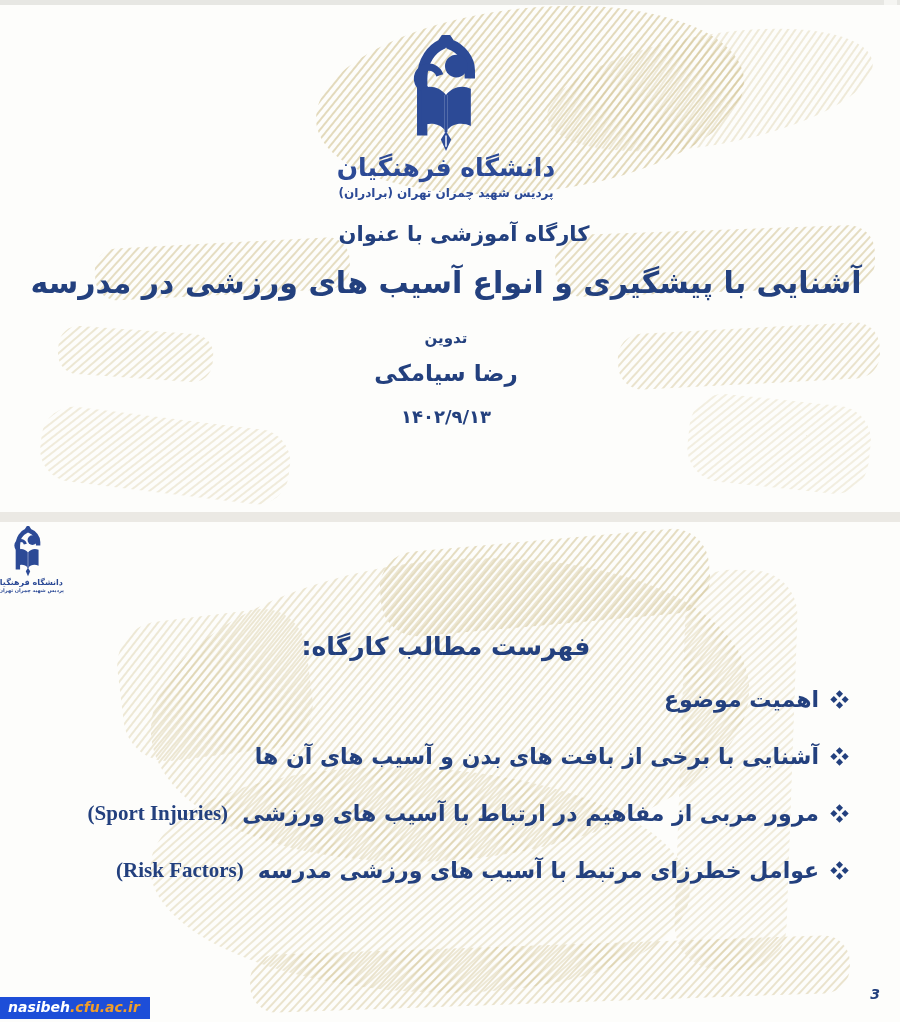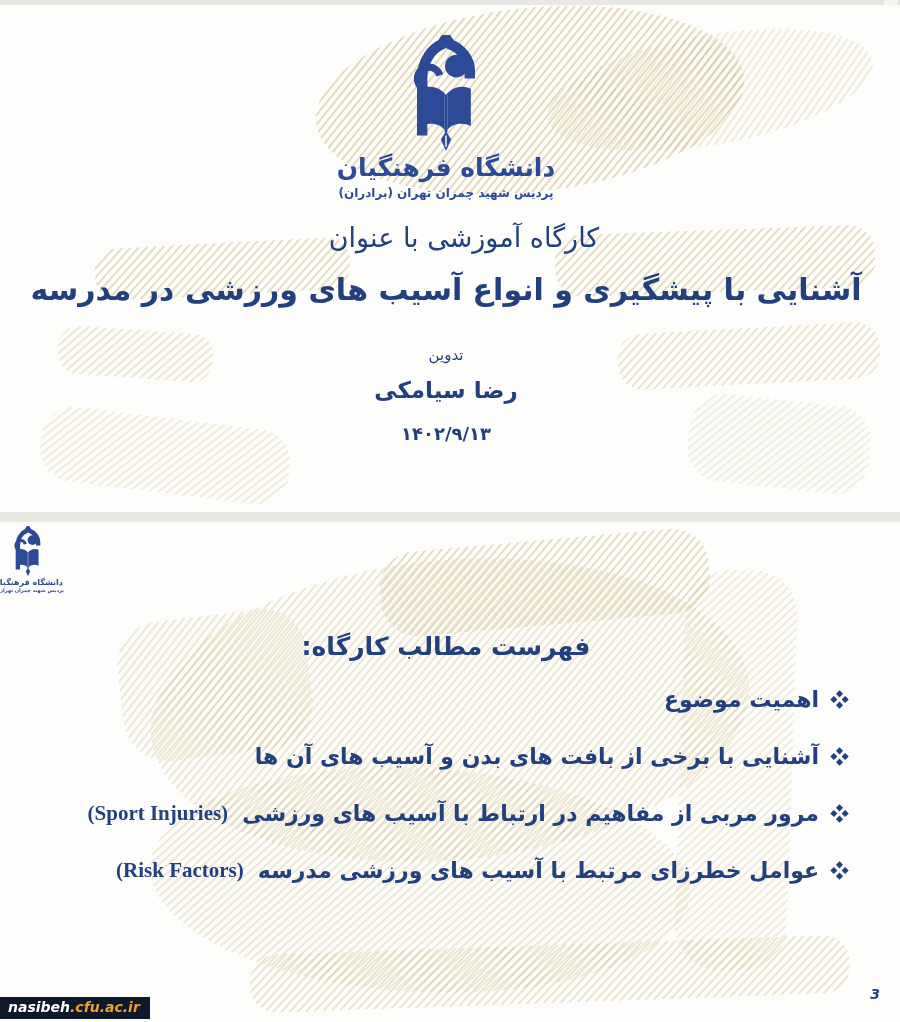--- a/index.html
+++ b/index.html
@@ -17,41 +17,41 @@
 
   .slide{position:absolute;left:0;width:892px;color:#23407e;}
   .slide1{top:5px;height:507px;text-align:center;direction:rtl;}
   .slide2{top:522px;height:500px;direction:rtl;}
 
   .logo-wrap{margin-top:30px;}
   .emblem{display:block;margin:0 auto;}
   .logo-cal{font-size:25px;font-weight:bold;color:#2c4a96;margin-top:0;letter-spacing:1px;}
   .logo-sub{font-size:12px;font-weight:bold;color:#2c4a96;margin-top:4px;}
 
-  .kicker{margin-top:22px;font-size:27px;font-weight:normal;margin-left:36px;}
+  .kicker{margin-top:22px;font-size:21px;font-weight:bold;margin-left:36px;}
   .title{margin:14px 0 0;font-size:30px;font-weight:bold;line-height:1.5;}
   .title div{white-space:nowrap;}
-  .byline{margin-top:34px;font-size:15px;font-weight:normal;}
+  .byline{margin-top:24px;font-size:15px;font-weight:bold;}
   .author{margin-top:13px;font-size:23px;font-weight:bold;}
   .pubdate{margin-top:20px;font-size:18px;font-weight:bold;}
 
   .mini-logo{position:absolute;top:4px;right:828px;width:72px;text-align:center;direction:rtl;}
   .mini-cal{font-size:8px;font-weight:bold;color:#2c4a96;white-space:nowrap;}
   .mini-sub{font-size:5px;font-weight:bold;color:#2c4a96;white-space:nowrap;}
 
   .toc-heading{margin:0;padding-top:110px;text-align:center;font-size:25px;font-weight:bold;}
   .toc{position:absolute;top:158px;right:42px;list-style:none;margin:4px;padding:0;}
   .toc li{display:flex;align-items:center;gap:14px;height:30px;margin-bottom:27px;
           font-size:22px;font-weight:bold;white-space:nowrap;}
   .latin{font-family:"Liberation Serif",serif;font-weight:bold;font-size:21px;direction:ltr;unicode-bidi:embed;}
   .qd{width:13px;height:13px;transform:rotate(45deg);display:grid;
       grid-template-columns:1fr 1fr;grid-template-rows:1fr 1fr;gap:2.5px;flex:0 0 auto;}
   .qd i{display:block;background:#23407e;}
 
-  .badge{position:absolute;left:0;top:997px;background:#0f172a;color:#ffffff;
+  .badge{position:absolute;left:0;top:997px;background:#1d4ed8;color:#ffffff;
          font-weight:bold;font-style:italic;font-size:14px;padding:2px 10px 4px 8px;direction:ltr;}
   .badge .dom{color:#f09d2a;}
   .pagenum{position:absolute;right:20px;top:986px;font-size:14px;font-weight:bold;
            font-style:italic;color:#23407e;direction:ltr;}
 </style>
 </head>
 <body>
 
 <div class="page">
 

